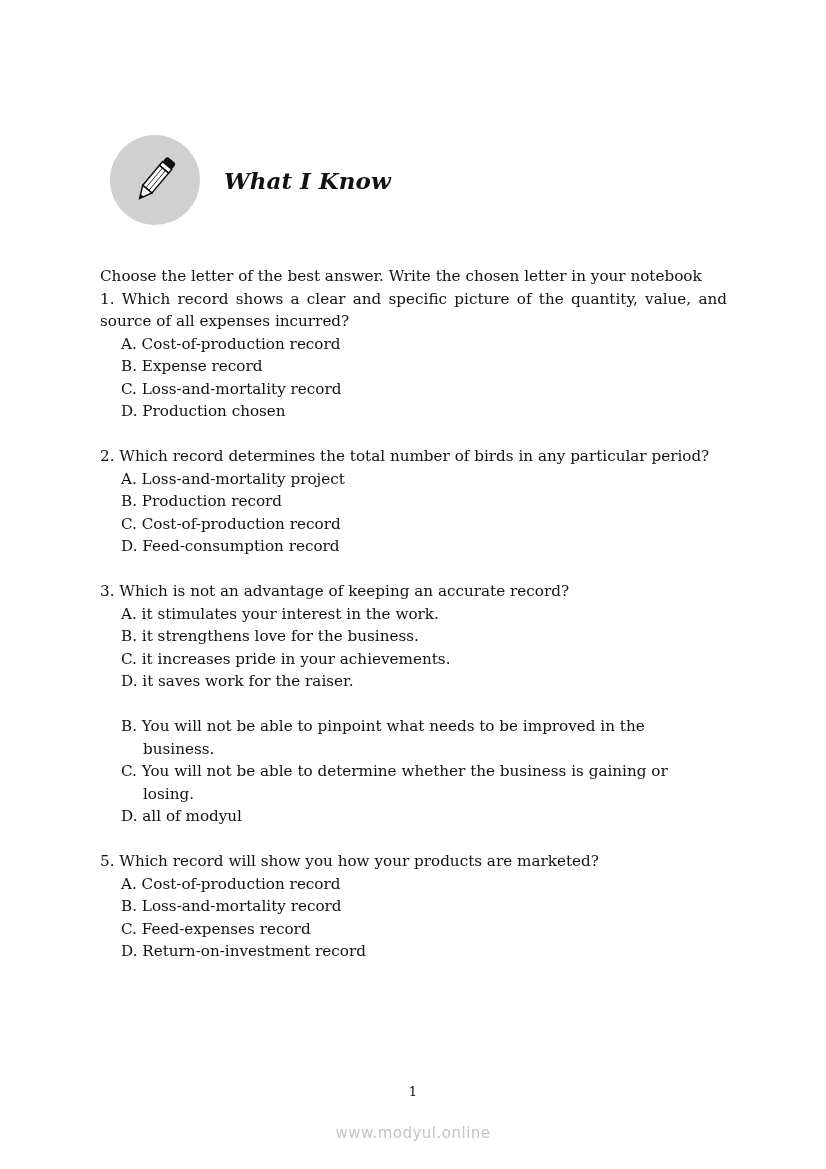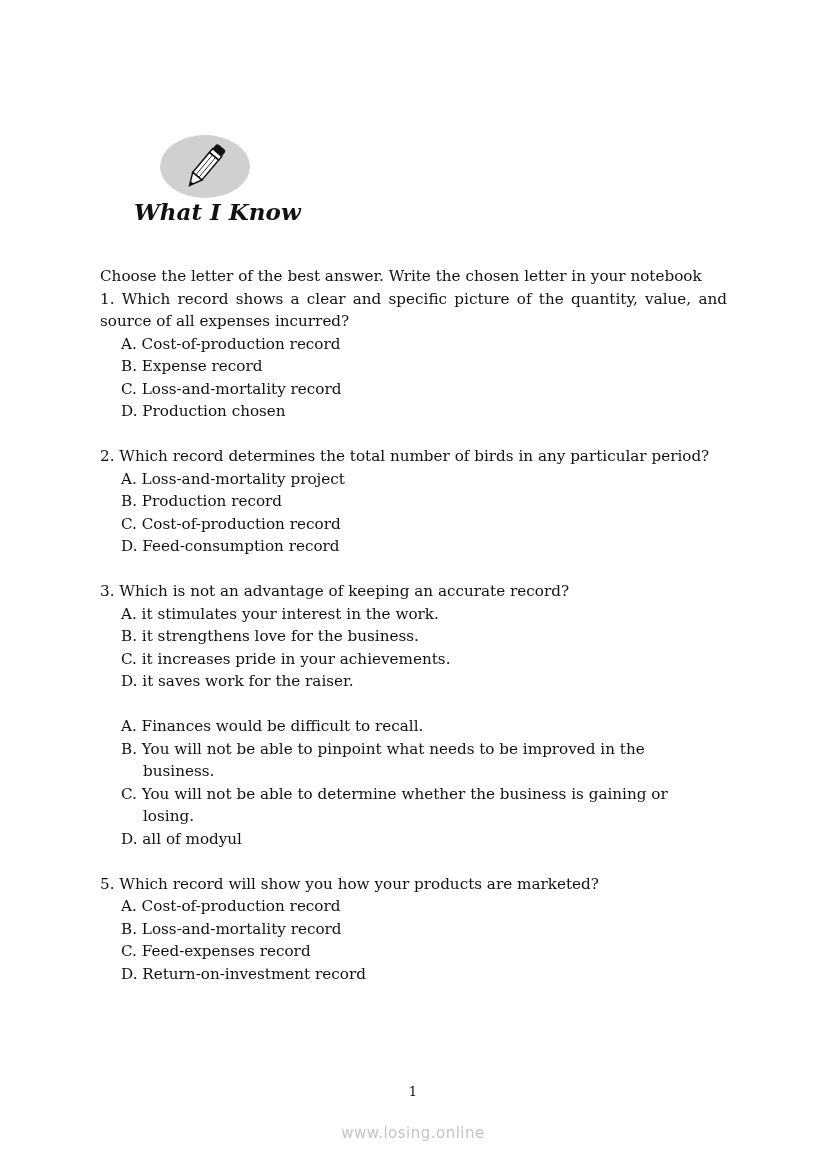--- a/index.html
+++ b/index.html
@@ -1,18 +1,18 @@
 <!DOCTYPE html>
 <html><head>
 <meta charset="utf-8">
 <style>
   html, body { margin: 0; padding: 0; background: #ffffff; }
   body { width: 826px; height: 1169px; position: relative; overflow: hidden;
          font-family: "DejaVu Serif", serif; color: #111; }
-  .header { position: absolute; left: 110px; top: 135px; height: 90px; display: flex; align-items: center; flex-direction: column; }
+  .header { position: absolute; left: 110px; top: 135px; height: 90px; display: flex; align-items: center; }
   .circle { width: 90px; height: 90px; border-radius: 50%; background: #d0d0d0;
             display: flex; align-items: center; justify-content: center; }
   .title { margin-left: 24px; font-family: "DejaVu Serif", serif; font-weight: bold;
            font-style: italic; font-size: 23px; color: #111; }
   .content { position: absolute; left: 100px; top: 265px; width: 627px;
              font-size: 15.2px; line-height: 22.5px; }
   .line { display: block; white-space: nowrap; }
   .qtext { text-align: justify; text-align-last: left; white-space: normal; }
   .q { margin-bottom: 22.5px; }
   .opt { padding-left: 21px; }
@@ -61,29 +61,28 @@
 
   <div class="q">
     <span class="line qtext">3. Which is not an advantage of keeping an accurate record?</span>
     <span class="line opt">A. it stimulates your interest in the work.</span>
     <span class="line opt">B. it strengthens love for the business.</span>
     <span class="line opt">C. it increases pride in your achievements.</span>
     <span class="line opt">D. it saves work for the raiser.</span>
   </div>
 
   <div class="q">
-    <span class="line opt">A. Finances would be difficult to recall.</span>
     <span class="line opt" style="white-space:normal;padding-right:40px;text-indent:-22px;padding-left:43px;">B. You will not be able to pinpoint what needs to be improved in the business.</span>
     <span class="line opt" style="white-space:normal;padding-right:10px;text-indent:-22px;padding-left:43px;">C. You will not be able to determine whether the business is gaining or losing.</span>
     <span class="line opt">D. all of modyul</span>
   </div>
 
   <div class="q">
     <span class="line qtext">5. Which record will show you how your products are marketed?</span>
     <span class="line opt">A. Cost-of-production record</span>
     <span class="line opt">B. Loss-and-mortality record</span>
     <span class="line opt">C. Feed-expenses record</span>
     <span class="line opt">D. Return-on-investment record</span>
   </div>
 </div>
 
 <div class="pagenum">1</div>
-<div class="watermark">www.losing.online</div>
+<div class="watermark">www.modyul.online</div>
 
 </body></html>

